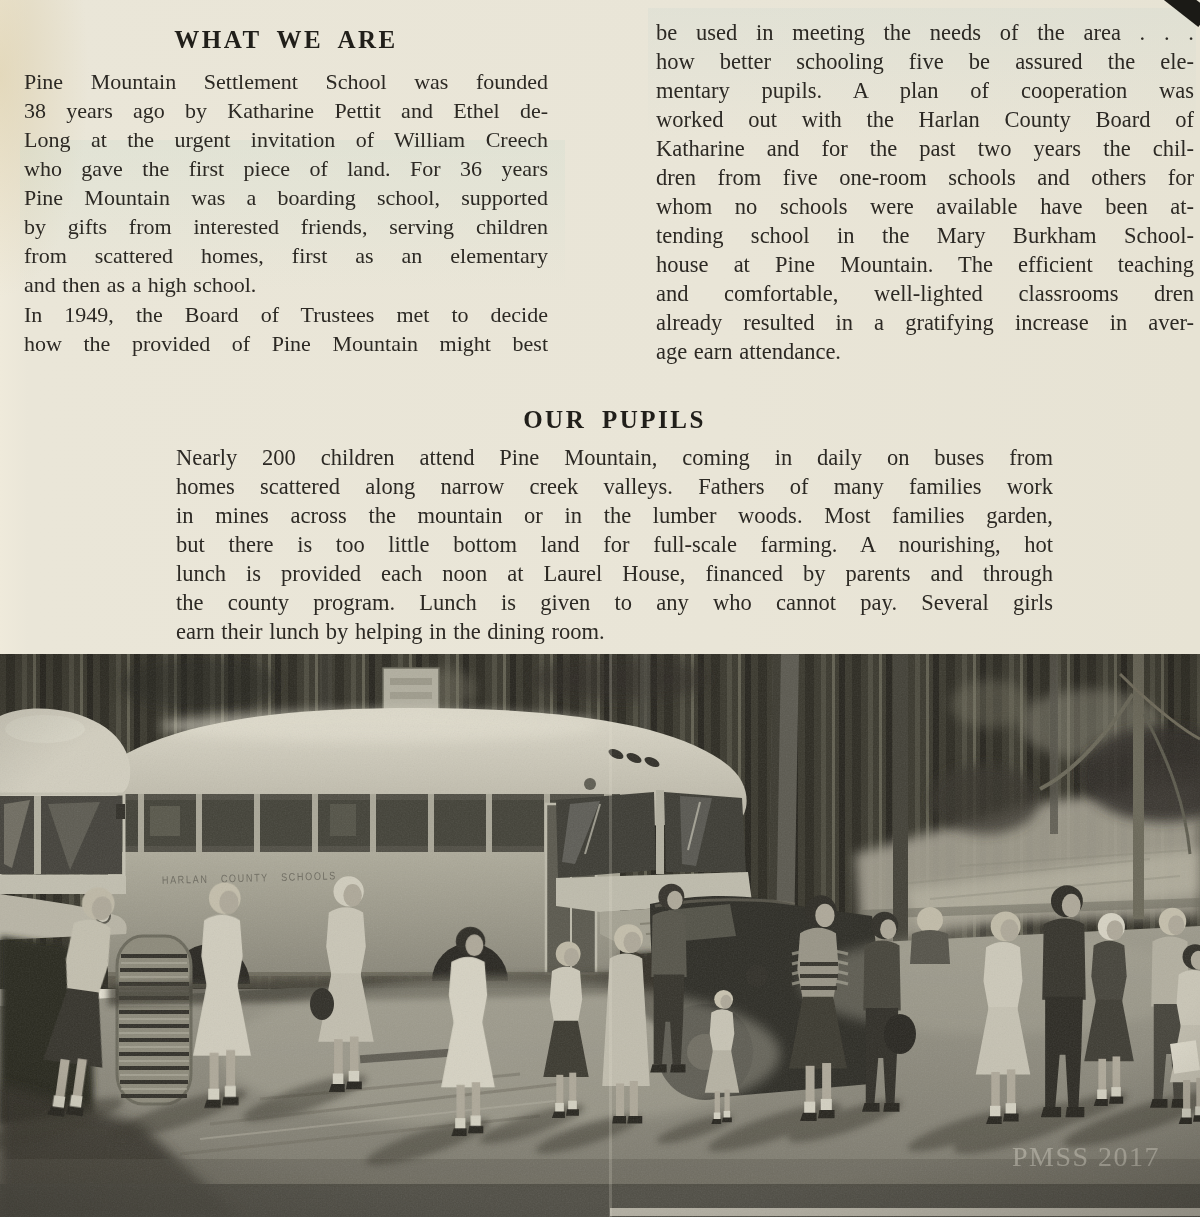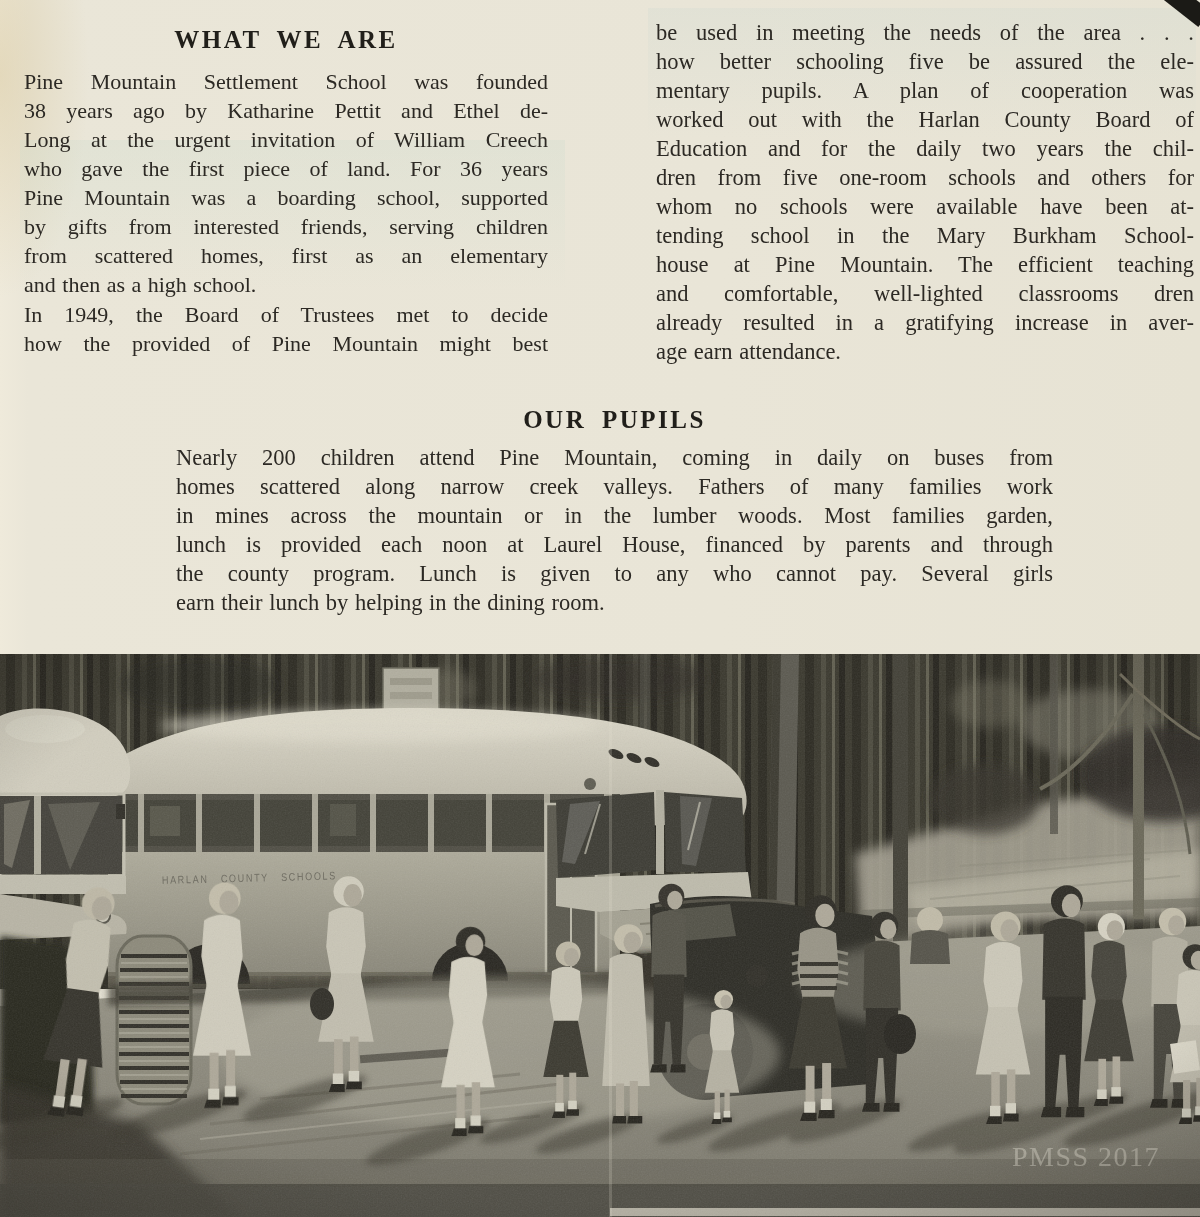--- a/index.html
+++ b/index.html
@@ -60,39 +60,40 @@
       </div>
   </section>
 
   <section class="col col-right">
     <div class="paras">
         <div class="para">
           <div class="tline">be used in meeting the needs of the area . . .</div>
           <div class="tline">how better schooling five be assured the ele-</div>
           <div class="tline">mentary pupils. A plan of cooperation was</div>
           <div class="tline">worked out with the Harlan County Board of</div>
-          <div class="tline">Education and for the daily two years the chil-</div>
+          <div class="tline">Katharine and for the past two years the chil-</div>
           <div class="tline">dren from five one-room schools and others for</div>
           <div class="tline">whom no schools were available have been at-</div>
           <div class="tline">tending school in the Mary Burkham School-</div>
           <div class="tline">house at Pine Mountain. The efficient teaching</div>
           <div class="tline">and comfortable, well-lighted classrooms dren</div>
           <div class="tline">already resulted in a gratifying increase in aver-</div>
           <div class="tline tline-last">age earn attendance.</div>
         </div>
       </div>
   </section>
 
   <section class="pupils">
     <h2>OUR PUPILS</h2>
     <div class="paras">
         <div class="para">
           <div class="tline">Nearly 200 children attend Pine Mountain, coming in daily on buses from</div>
           <div class="tline">homes scattered along narrow creek valleys. Fathers of many families work</div>
           <div class="tline">in mines across the mountain or in the lumber woods. Most families garden,</div>
+          <div class="tline">but there is too little bottom land for full-scale farming. A nourishing, hot</div>
           <div class="tline">lunch is provided each noon at Laurel House, financed by parents and through</div>
           <div class="tline">the county program. Lunch is given to any who cannot pay. Several girls</div>
           <div class="tline tline-last">earn their lunch by helping in the dining room.</div>
         </div>
       </div>
   </section>
 
   <figure class="photo">
     <svg viewBox="0 0 1200 563" preserveAspectRatio="none" style="--skin:#b2ac9d;--sock:#d9d6c7;--shoe:#24221c;">
       <defs>

